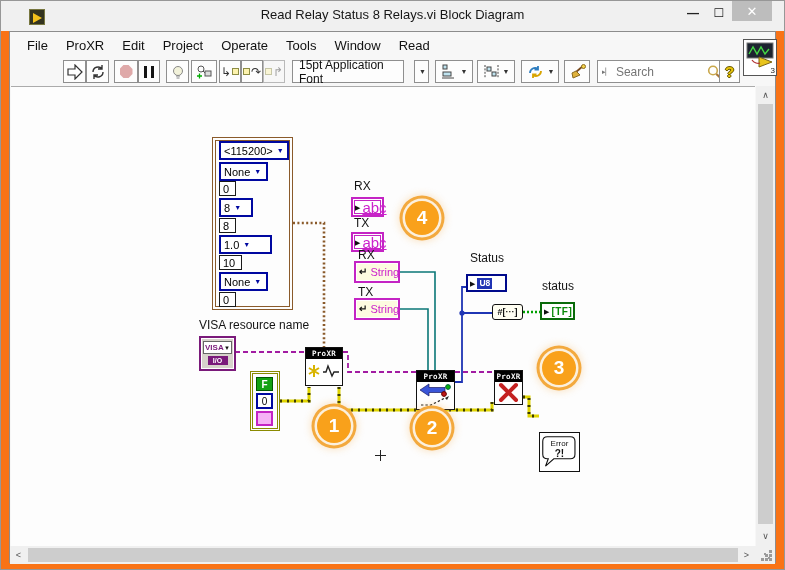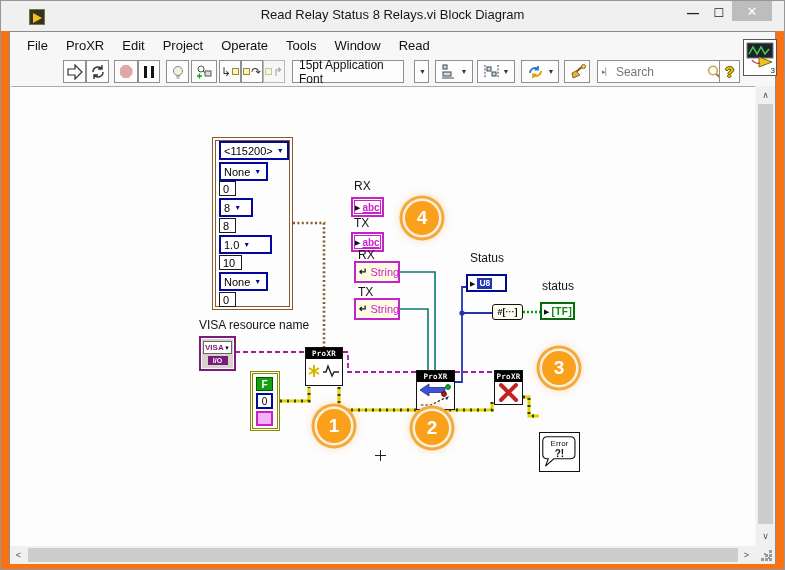--- a/index.html
+++ b/index.html
@@ -93,21 +93,21 @@
                justify-content:center; letter-spacing:.3px; }
   .node-body { position:relative; width:100%; }
 
   
   .term { position:absolute; background:#fff; display:flex; align-items:center; gap:2px;
           padding:0 2px; }
   .t-mag { border:2px solid #c424c4; box-shadow: inset 0 0 0 1px #fff, inset 0 0 0 2px #c424c4; }
   .t-navy { border:2px solid #000a8c; box-shadow: inset 0 0 0 1px #fff; }
   .t-green { border:2px solid #0a6b0a; box-shadow: inset 0 0 0 1px #fff; }
   .t-arrow { font-size:7px; color:#111; line-height:1; }
-  .abc-txt { color:#cc22cc; font-size:10px; font-weight:bold; text-decoration:underline; }
+  .abc-txt { color:#cc22cc; font-size:15px; font-weight:normal; text-decoration:underline; }
   .local { position:absolute; background:#fdfbe0; border:2px solid #c424c4;
            box-shadow: inset 0 0 0 1px #fff; display:flex; align-items:center; gap:3px; padding:0 3px; }
   .local-arrow { font-size:10px; color:#111; font-weight:bold; line-height:1; }
   .local-txt { color:#cc22cc; font-size:11px; }
   .u8chip { background:#2034b4; color:#fff; font-size:8.5px; font-weight:bold; padding:0 2px; line-height:11px; }
   .tf-txt { color:#0a8a0a; font-size:10px; font-weight:bold; letter-spacing:.5px; }
   .conv { position:absolute; left:481px; top:217px; width:31px; height:16px; background:#fffef2;
           border:1px solid #111; border-radius:3px; display:flex; align-items:center; justify-content:center;
           font-size:9px; font-weight:bold; color:#111; }
 

